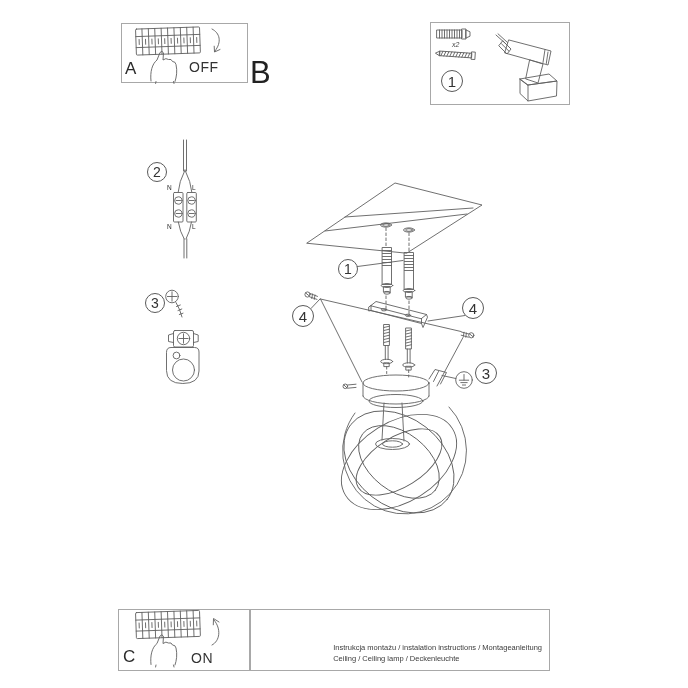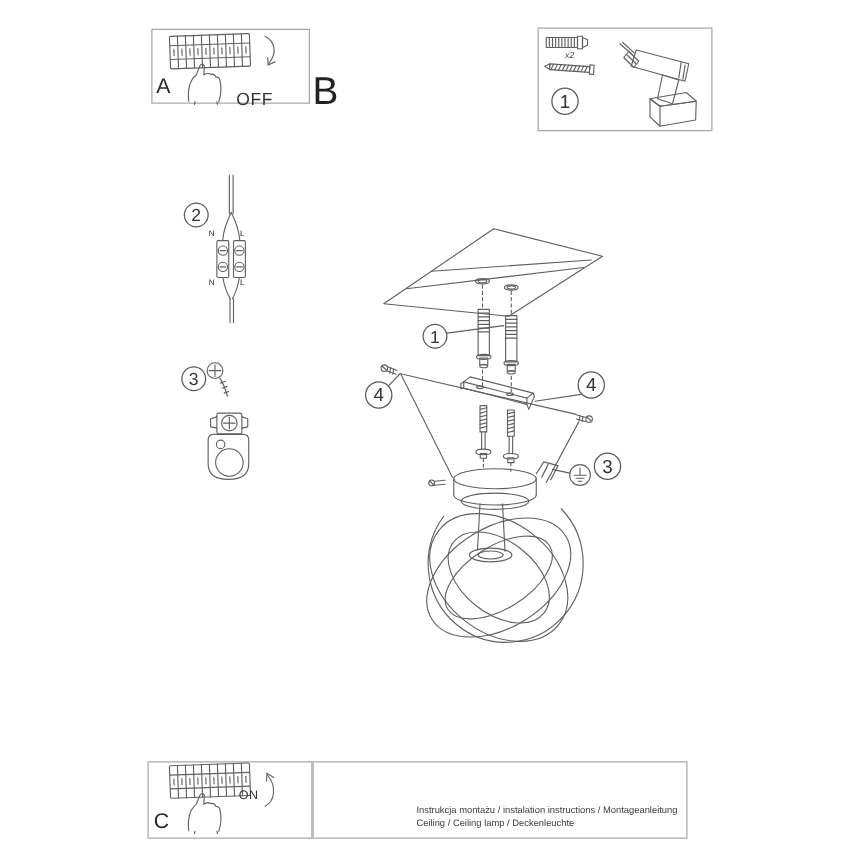--- a/index.html
+++ b/index.html
@@ -314,24 +314,24 @@
         <ellipse cx="396" cy="401" rx="27" ry="6.5"></ellipse>
         <line x1="384" y1="403" x2="382" y2="440"></line>
         <line x1="402" y1="403" x2="404" y2="441"></line>
         <ellipse cx="392.5" cy="444" rx="17" ry="5.5"></ellipse>
         <ellipse cx="392.5" cy="444" rx="10" ry="3.2"></ellipse>
       </g>
     </g>
   </svg>
 
   <div class="lbl" style="left:125px;top:60px;font-size:17px;">A</div>
-  <div class="lbl" style="left:189px;top:72px;font-size:14px;font-weight:500;letter-spacing:0.5px;color:#333;">OFF</div>
+  <div class="lbl" style="left:189px;top:60px;font-size:14px;font-weight:500;letter-spacing:0.5px;color:#333;">OFF</div>
   <div class="lbl" style="left:250px;top:57px;font-size:31px;color:#222;">B</div>
   <div class="lbl" style="left:123px;top:648px;font-size:17px;">C</div>
-  <div class="lbl" style="left:191px;top:632px;font-size:10px;font-weight:500;letter-spacing:0.5px;color:#333;">ON</div>
+  <div class="lbl" style="left:191px;top:651px;font-size:14px;font-weight:500;letter-spacing:0.5px;color:#333;">ON</div>
   <div class="lbl" style="left:452px;top:41px;font-size:7px;font-style:italic;color:#444;">x2</div>
 
   <div class="lbl" style="left:167px;top:185px;font-size:6.5px;">N</div>
   <div class="lbl" style="left:192px;top:185px;font-size:6.5px;">L</div>
   <div class="lbl" style="left:167px;top:224px;font-size:6.5px;">N</div>
   <div class="lbl" style="left:192px;top:224px;font-size:6.5px;">L</div>
 
   <div class="callout" style="left:441px;top:70px;width:22px;height:22px;font-size:15px;">1</div>
   <div class="callout" style="left:338px;top:259px;width:20px;height:20px;font-size:14px;">1</div>
   <div class="callout" style="left:147px;top:162px;width:20px;height:20px;font-size:14px;">2</div>

